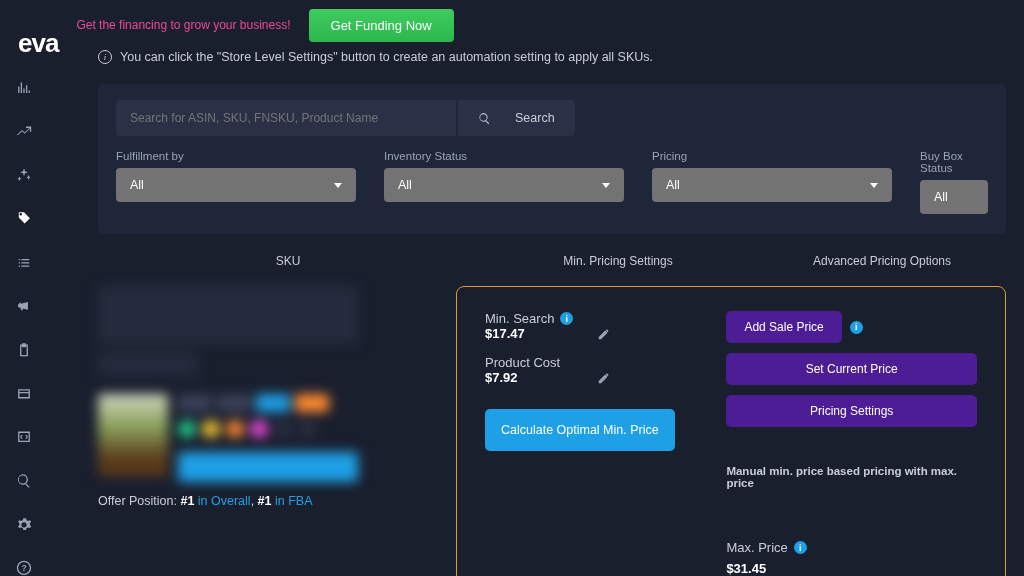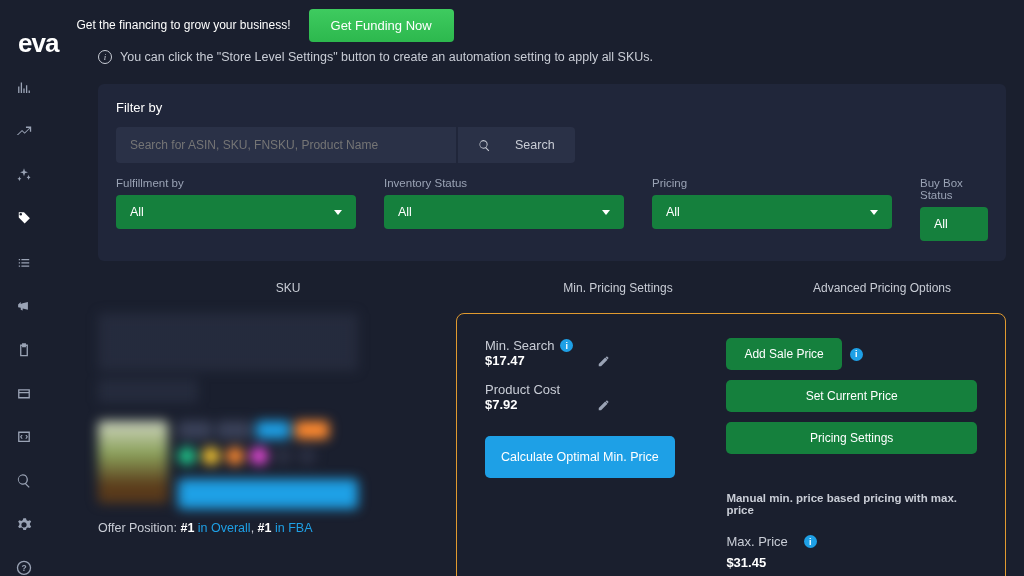--- a/index.html
+++ b/index.html
@@ -1,38 +1,38 @@
 <!DOCTYPE html>
 <html><head>
 <meta charset="utf-8">
 <style>
   * { margin: 0; padding: 0; box-sizing: border-box; font-family: 'Segoe UI', Arial, sans-serif; }
   body { background: #1a1f2e; color: #a0a8b8; width: 1024px; height: 576px; overflow: hidden; }
   .top-bar { height: 50px; display: flex; align-items: center; padding: 0 18px; gap: 18px; }
   .logo { font-size: 26px; font-weight: 700; color: #fff; letter-spacing: -1px; margin-top: 36px; }
-  .funding-text { font-size: 12px; color: #ffffff; }
+  .funding-text { font-size: 12px; color: #ec4899; }
   .funding-btn { background: linear-gradient(to bottom,#3ecb5f,#2db84e); color: #fff; border: none; padding: 9px 22px; border-radius: 4px; font-size: 13px; font-weight: 500; cursor: pointer; }
   .layout { display: flex; height: calc(100% - 50px); }
   .sidebar { width: 48px; display: flex; flex-direction: column; align-items: center; padding-top: 30px; gap: 28px; }
   .side-icon { width: 18px; height: 18px; fill: #9aa3b5; cursor: pointer; }
   .side-icon.active { fill: #fff; }
   .main { flex: 1; padding: 0 18px 0 50px; overflow: hidden; }
   .info-bar { display: flex; align-items: center; gap: 8px; font-size: 12.5px; color: #c9cdd6; margin-bottom: 20px; }
   .info-icon { width: 14px; height: 14px; border: 1.5px solid #c9cdd6; border-radius: 50%; display: flex; align-items: center; justify-content: center; font-size: 9px; font-style: italic; font-family: serif; }
   .filter-panel { background: #20263a; border-radius: 6px; padding: 16px 18px 20px; margin-bottom: 20px; }
   .filter-title { font-size: 13px; color: #fff; font-weight: 500; margin-bottom: 12px; }
   .search-row { display: flex; gap: 0; margin-bottom: 14px; }
   .search-input { background: #2a3147; border: none; color: #7e8699; padding: 11px 14px; border-radius: 4px 0 0 4px; width: 340px; font-size: 12px; }
   .search-btn { background: #2a3147; border: none; color: #c9cdd6; padding: 11px 20px; border-radius: 0 4px 4px 0; font-size: 12.5px; cursor: pointer; display: flex; align-items: center; gap: 24px; margin-left: 2px; }
   .filters-row { display: flex; gap: 28px; }
   .filter-col { display: flex; flex-direction: column; gap: 6px; }
   .filter-col.w1 { width: 240px; }
   .filter-col.w2 { width: 240px; }
   .filter-label { font-size: 11.5px; color: #9aa3b5; }
-  .filter-select { background: #15803d; border: none; color: #fff; padding: 10px 14px; border-radius: 4px; font-size: 12.5px; display: flex; justify-content: space-between; align-items: center; cursor: pointer; }
+  .filter-select { background: #737373; border: none; color: #fff; padding: 10px 14px; border-radius: 4px; font-size: 12.5px; display: flex; justify-content: space-between; align-items: center; cursor: pointer; }
   .caret { width: 0; height: 0; border-left: 4px solid transparent; border-right: 4px solid transparent; border-top: 5px solid #fff; }
   .col-headers { display: flex; font-size: 12px; color: #c9cdd6; font-weight: 500; margin-bottom: 18px; }
   .ch-sku { width: 380px; text-align: center; }
   .ch-min { width: 280px; text-align: center; }
   .ch-adv { flex: 1; text-align: center; }
   .product-row { display: flex; gap: 18px; }
   .sku-cell { width: 340px; }
   .blur-block { filter: blur(6px); }
   .blur-title { width: 260px; height: 58px; background: linear-gradient(#3a4158,#3a4158); border-radius: 3px; margin-bottom: 8px; opacity: .35; }
   .blur-sub { width: 100px; height: 24px; background: #3a4158; border-radius: 3px; opacity: .35; margin-bottom: 18px; }
@@ -53,24 +53,24 @@
   .pricing-panel { flex: 1; border: 1.5px solid #e09a2f; border-radius: 8px; padding: 24px 28px 20px; display: flex; gap: 40px; }
   .pp-left { width: 210px; display: flex; flex-direction: column; gap: 14px; }
   .field-label { font-size: 13px; color: #c9cdd6; display: flex; align-items: center; gap: 6px; }
   .tip { width: 13px; height: 13px; background: #1ea0e6; border-radius: 50%; display: inline-flex; align-items: center; justify-content: center; font-size: 9px; color: #fff; font-weight: 700; }
   .field-row { display: flex; align-items: center; gap: 2px; }
   .field-val { font-size: 13px; color: #fff; font-weight: 600; width: 110px; }
   .pencil { width: 14px; height: 14px; fill: #9aa3b5; cursor: pointer; }
   .calc-btn { background: #1ea0e6; color: #fff; border: none; padding: 14px 16px; border-radius: 5px; font-size: 12.5px; font-weight: 400; cursor: pointer; margin-top: 10px; align-self: flex-start; }
   .pp-right { display: flex; flex-direction: column; gap: 10px; }
   .act-row { display: flex; align-items: center; gap: 8px; }
-  .act-btn { background: #15803d; color: #fff; border: none; padding: 9px 18px; border-radius: 5px; font-size: 12px; font-weight: 500; cursor: pointer; white-space: nowrap; }
+  .act-btn { background: #4c1d95; color: #fff; border: none; padding: 9px 18px; border-radius: 5px; font-size: 12px; font-weight: 500; cursor: pointer; white-space: nowrap; }
   .pricing-note { font-size: 11.5px; color: #c9cdd6; font-weight: 600; margin-top: 28px; }
   .max-block { margin-top: 8px; }
-  .max-label { font-size: 13px; color: #c9cdd6; display: flex; align-items: center; gap: 16px; margin-bottom: 6px; }
+  .max-label { font-size: 13px; color: #c9cdd6; display: flex; align-items: center; gap: 6px; margin-bottom: 6px; margin-top: 33px; }
   .max-val { font-size: 13px; color: #fff; font-weight: 600; }
   svg { display: block; }
 </style>
 </head>
 <body>
 
 <div class="top-bar">
   <div class="logo">eva</div>
   <div class="funding-text">Get the financing to grow your business!</div>
   <button class="funding-btn">Get Funding Now</button>
@@ -117,21 +117,20 @@
       </svg>
   </div>
 
   <div class="main">
     <div class="info-bar">
       <span class="info-icon">i</span>
       <span>You can click the "Store Level Settings" button to create an automation setting to apply all SKUs.</span>
     </div>
 
     <div class="filter-panel">
-      <div class="filter-title">Filter by</div>
       <div class="search-row">
         <input class="search-input" placeholder="Search for ASIN, SKU, FNSKU, Product Name" style="">
         <button class="search-btn">
           <svg width="13" height="13" viewBox="0 0 24 24" fill="#c9cdd6">
               <path d="M10 2a8 8 0 015.3 13.9l5.4 5.4-1.4 1.4-5.4-5.4A8 8 0 1110 2zm0 2a6 6 0 100 12 6 6 0 000-12z"></path>
             </svg>
           <span>Search</span>
         </button>
       </div>
       <div class="filters-row">

